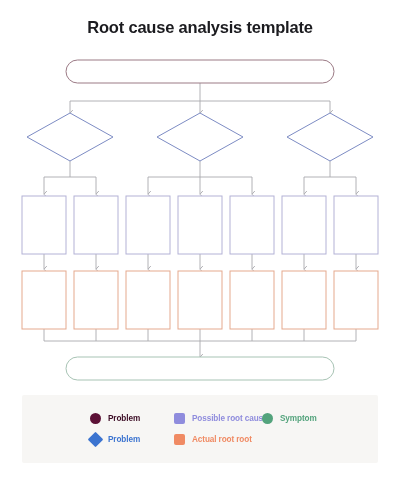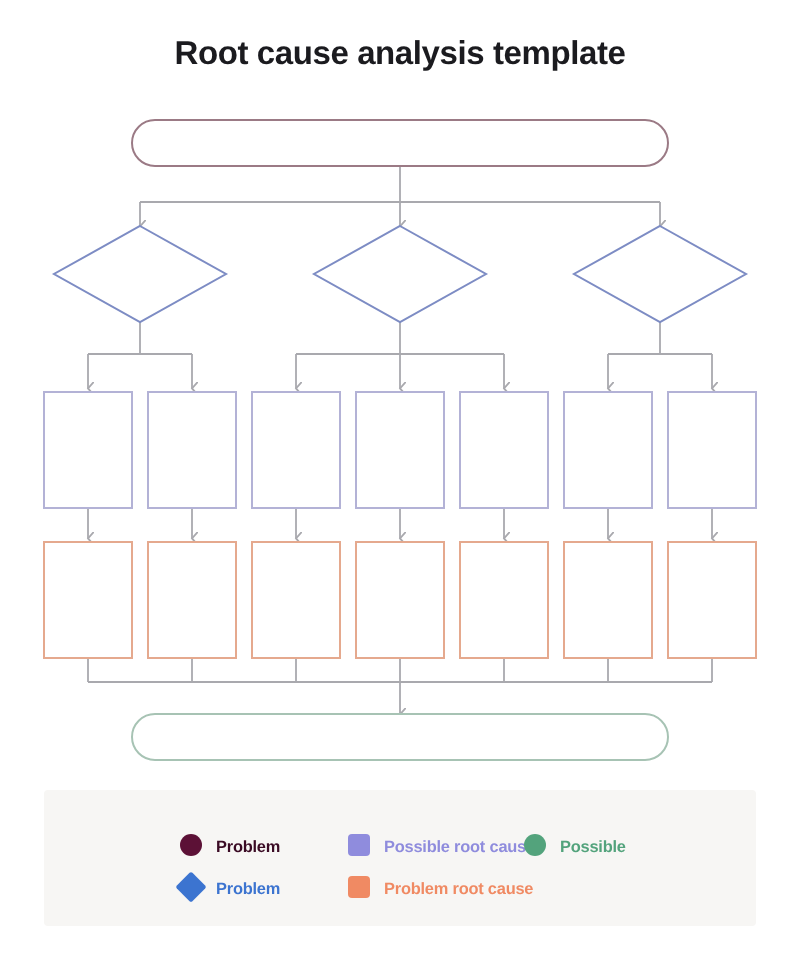--- a/index.html
+++ b/index.html
@@ -47,21 +47,21 @@
     height: 68px;
     background: #f7f6f4;
     border-radius: 2px;
   }
   .legend-col {
     position: absolute;
     top: 14px;
   }
   .legend-item {
     display: flex;
-    align-items: flex-end;
+    align-items: center;
     height: 19px;
     margin-bottom: 2px;
   }
   .legend-marker {
     width: 11px;
     height: 11px;
     margin-right: 7px;
     flex: 0 0 auto;
   }
   .legend-marker.circle { border-radius: 50%; }
@@ -173,26 +173,26 @@
       </div>
     </div>
 
     <div class="legend-col" id="legend-col-2">
       <div class="legend-item">
         <span class="legend-marker square" style="background:#8f8cdd"></span>
         <span class="legend-label" style="color:#8f8cdd">Possible root cause</span>
       </div>
       <div class="legend-item">
         <span class="legend-marker square" style="background:#f08a63"></span>
-        <span class="legend-label" style="color:#f08a63">Problem root cause</span>
+        <span class="legend-label" style="color:#f08a63">Actual root root</span>
       </div>
     </div>
 
     <div class="legend-col" id="legend-col-3">
       <div class="legend-item">
         <span class="legend-marker circle" style="background:#53a37c"></span>
-        <span class="legend-label" style="color:#53a37c">Possible</span>
+        <span class="legend-label" style="color:#53a37c">Symptom</span>
       </div>
     </div>
 
   </div>
 
 </div>
 
 </body></html>

